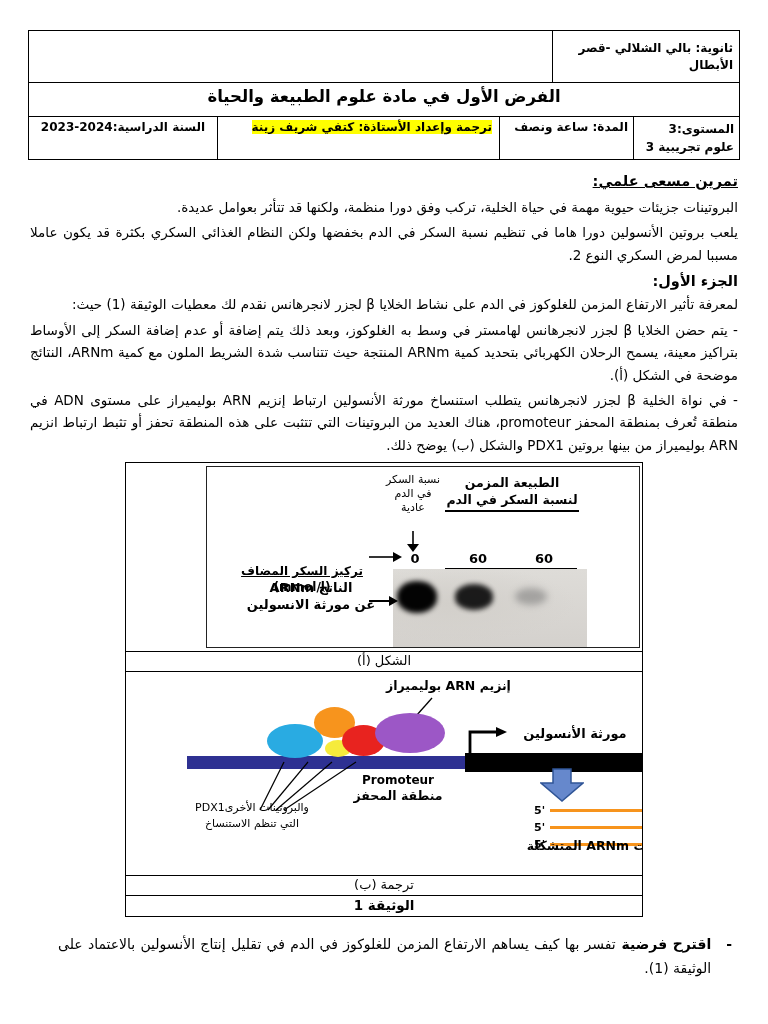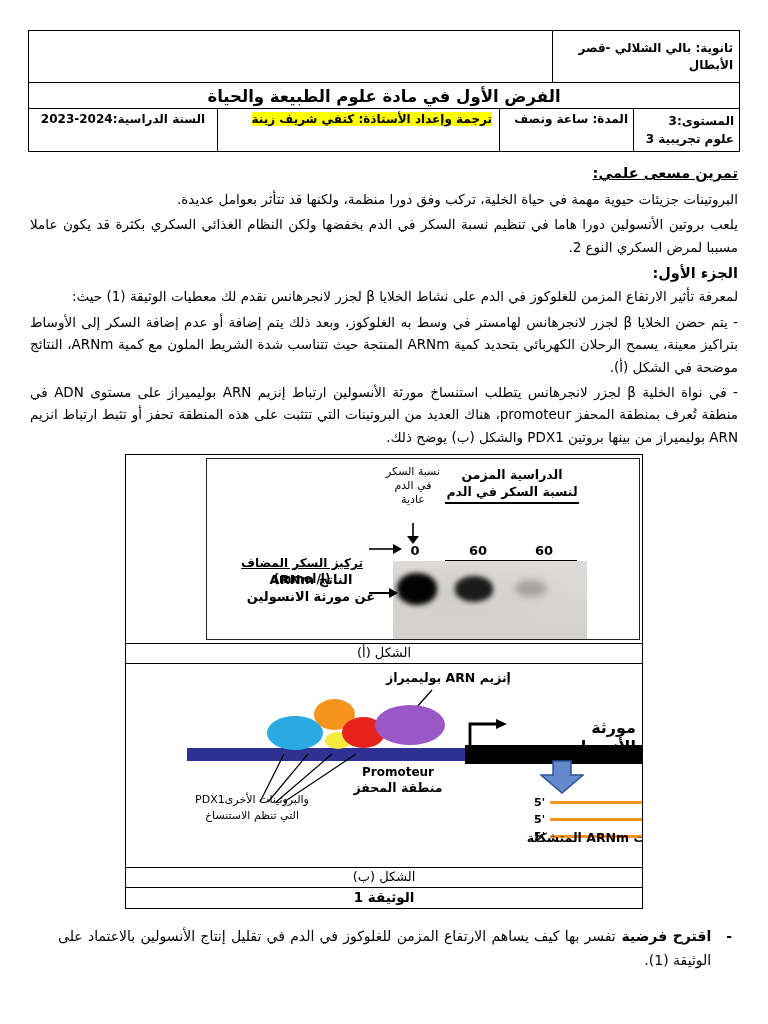--- a/index.html
+++ b/index.html
@@ -12,21 +12,21 @@
   .page { position:relative; width:768px; height:1024px; padding:30px 28px 0; overflow:hidden; background:#fff; }
 
   
   .header-table { border:1.6px solid #000; }
   .h-row1 { display:flex; border-bottom:1.3px solid #000; min-height:52px; }
   .h-school { width:187px; border-left:1.3px solid #000; font-weight:bold; font-size:12px;
               display:flex; align-items:center; padding:4px 6px; line-height:1.35; }
   .h-rep-cell { flex:1; padding:4px 8px 3px; }
   .h-republic { text-align:center; font-weight:bold; font-size:13.5px; padding-left:195px; }
   .h-directorate { text-align:left; font-weight:bold; font-size:12.5px; margin-top:7px; }
-  .h-title { border-bottom:1.3px solid #000; text-align:center; font-weight:bold; font-size:16.5px; padding:4px 0 2px; }
+  .h-title { border-bottom:1.3px solid #000; text-align:center; font-weight:bold; font-size:16.5px; padding:4px 0 10px; }
   .h-row3 { display:flex; min-height:42px; font-size:12px; font-weight:bold; }
   .h-level    { width:106px; border-left:1.3px solid #000; padding:3px 5px; line-height:1.5; }
   .h-duration { width:134px; border-left:1.3px solid #000; padding:3px 5px; }
   .h-prepared { flex:1; border-left:1.3px solid #000; padding:3px 7px; }
   .hl { background:#ffff00; }
   .h-year { width:188px; padding:3px 5px; text-align:center; }
 
   
   .body-text { padding:9px 2px 0; font-size:13.5px; line-height:1.66; text-align:justify; }
   .ex-heading { font-weight:bold; text-decoration:underline; font-size:14.5px; margin-bottom:3px; }
@@ -66,21 +66,21 @@
   .arrow-right2-svg { position:absolute; top:128px; left:162px; }
 
   
   .fig-b { position:relative; height:204px; border-top:1.3px solid #000; overflow:hidden; }
   .lbl-poly { position:absolute; top:6px; left:240px; width:165px; text-align:center;
               font-weight:bold; font-size:12.5px; white-space:nowrap; }
   .poly-line-svg { position:absolute; top:24px; left:284px; }
   .dna-bar  { position:absolute; top:84px; left:61px;  width:280px; height:13px; background:#2e3192; }
   .gene-bar { position:absolute; top:81px; left:339px; width:229px; height:19px; background:#000; }
   .bent-arrow-svg { position:absolute; top:54px; left:341px; }
-  .lbl-gene { position:absolute; top:54px; left:388px; width:122px; text-align:right; font-weight:bold; font-size:16px; }
+  .lbl-gene { position:absolute; top:54px; left:388px; width:122px; text-align:center; font-weight:bold; font-size:13px; }
   .el { position:absolute; border-radius:50%; }
   .el-cyan   { left:141px; top:52px; width:56px; height:34px; background:#29abe2; }
   .el-orange { left:188px; top:35px; width:41px; height:31px; background:#f7941d; }
   .el-yellow { left:199px; top:68px; width:26px; height:17px; background:#f6eb3c; }
   .el-red    { left:216px; top:53px; width:43px; height:31px; background:#e8231f; }
   .el-purple { left:249px; top:41px; width:70px; height:40px; background:#9c57c6; }
   .lbl-promoteur { position:absolute; top:101px; left:222px; width:100px; text-align:center; font-weight:bold; font-size:12px; }
   .lbl-promoter-ar { position:absolute; top:116px; left:222px; width:100px; text-align:center; font-weight:bold; font-size:12.5px; }
   .pdx-lines-svg { position:absolute; top:88px; left:120px; }
   .lbl-pdx { position:absolute; top:128px; left:40px; width:172px; direction:ltr; text-align:center;
@@ -126,21 +126,21 @@
     <p>لمعرفة تأثير الارتفاع المزمن للغلوكوز في الدم على نشاط الخلايا β لجزر لانجرهانس نقدم لك معطيات الوثيقة (1) حيث:</p>
     <p>- يتم حضن الخلايا β لجزر لانجرهانس لهامستر في وسط به الغلوكوز، وبعد ذلك يتم إضافة أو عدم إضافة السكر إلى الأوساط بتراكيز معينة، يسمح الرحلان الكهربائي بتحديد كمية ARNm المنتجة حيث تتناسب شدة الشريط الملون مع كمية ARNm، النتائج موضحة في الشكل (أ).</p>
     <p>- في نواة الخلية β لجزر لانجرهانس يتطلب استنساخ مورثة الأنسولين ارتباط إنزيم ARN بوليميراز على مستوى ADN في منطقة تُعرف بمنطقة المحفز promoteur، هناك العديد من البروتينات التي تتثبت على هذه المنطقة تحفز أو تثبط ارتباط انزيم ARN بوليميراز من بينها بروتين PDX1 والشكل (ب) يوضح ذلك.</p>
   </div>
 
   <div class="doc-box">
 
     <div class="fig-a">
       <div class="fig-a-inner">
         <div class="lbl-normal">نسبة السكر في الدم عادية</div>
-        <div class="lbl-chronic">الدراسية المزمن لنسبة السكر في الدم</div>
+        <div class="lbl-chronic">الطبيعة المزمن لنسبة السكر في الدم</div>
 
         <svg class="arrow-down-svg" width="16" height="22" viewBox="0 0 16 22">
           <line x1="8" y1="0" x2="8" y2="14" stroke="#000" stroke-width="1.6"></line>
           <polygon points="2,13 14,13 8,21" fill="#000"></polygon>
         </svg>
 
         <div class="num-0">0</div>
         <div class="nums-4060">
           <span>60</span>
           <span>60</span>
@@ -227,21 +227,21 @@
         <div class="strand-row">
           <span>5'</span>
           <span class="strand-line"></span>
           <span>3'</span>
         </div>
       </div>
 
       <div class="lbl-molecules">جزيئات ARNm المتشكلة</div>
     </div>
 
-    <div class="cap-row">الشكل (ب)</div>
+    <div class="cap-row">ترجمة (ب)</div>
     <div class="cap-row cap-bold">الوثيقة 1</div>
   </div>
 
   <div class="question">
     <span class="q-dash">-</span>
     <span class="q-text">
       <span class="q-lead">اقترح فرضية </span><span>تفسر بها كيف يساهم الارتفاع المزمن للغلوكوز في الدم في تقليل إنتاج الأنسولين بالاعتماد على الوثيقة (1).</span>
     </span>
   </div>
 

